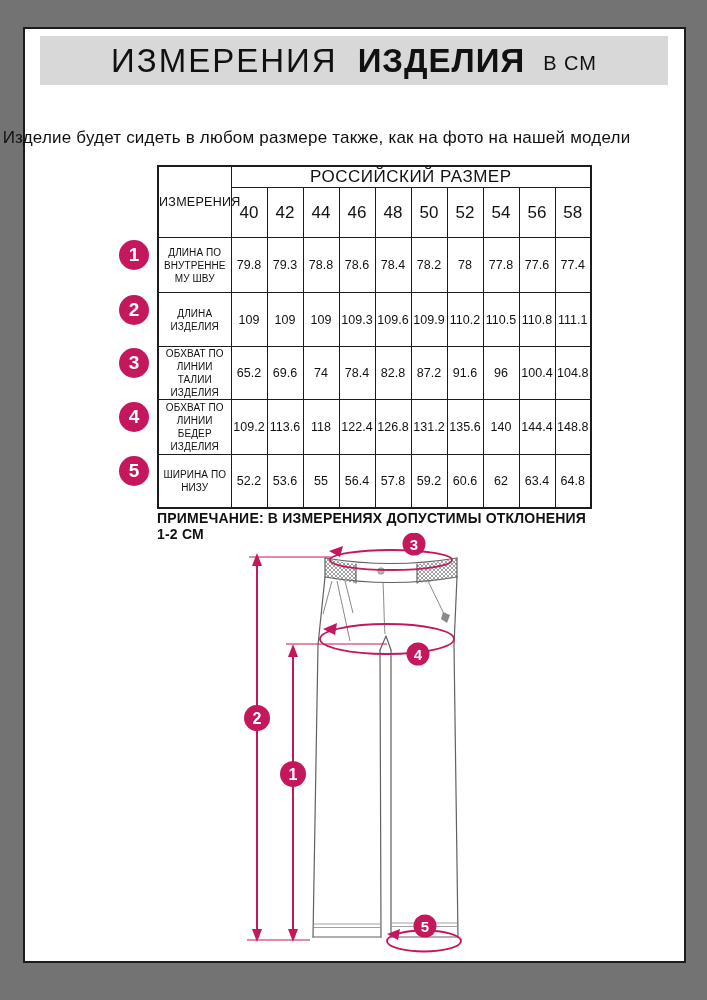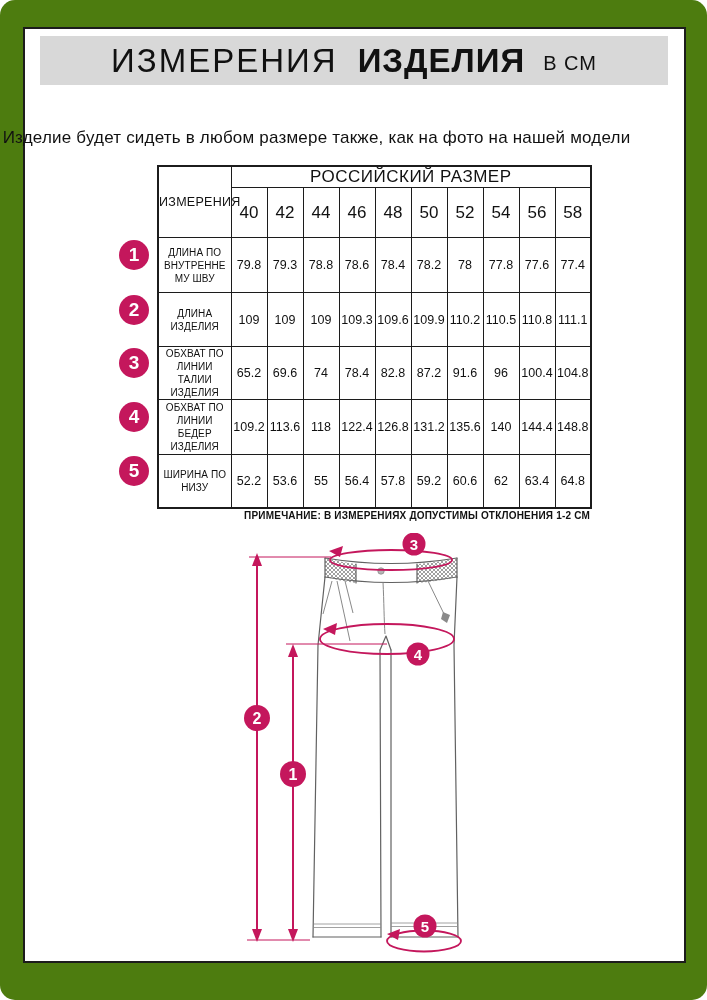--- a/index.html
+++ b/index.html
@@ -1,20 +1,20 @@
 <!DOCTYPE html>
 <html style="--accent: #c4175c; --title-bar-bg: #d8d8d8; --border: #1c1c1c; --sketch: #616161;"><head>
 <meta charset="utf-8">
 <style>
   :root{
     --accent:#c4175c; --title-bar-bg:#d8d8d8; --border:#1c1c1c; --sketch:#616161;
   }
   html,body{margin:0;padding:0;background:#fff;}
   body{font-family:"Liberation Sans", sans-serif; color:#111;}
-  #page{position:relative;width:707px;height:1000px;background:#4d7c0f;overflow:hidden;border-radius:15px;}
+  #page{position:relative;width:707px;height:1000px;background:#737373;overflow:hidden;}
   #frame{position:absolute;left:23px;top:27px;width:659px;height:932px;border:2px solid var(--border);background:#fff;}
 
   #titlebar{position:absolute;left:40px;top:36px;width:628px;height:49px;background:var(--title-bar-bg);
     display:flex;align-items:center;justify-content:center;}
   #titlebar .t1{font-size:33px;font-weight:400;letter-spacing:2px;}
   #titlebar .t2{font-size:33px;font-weight:700;letter-spacing:1px;margin-left:20px;}
   #titlebar .t3{font-size:20px;font-weight:400;letter-spacing:1px;margin-left:18px;padding-top:6px;}
 
   #article{position:absolute;left:0;top:93px;width:707px;text-align:center;font-size:23px;}
   #subtitle{position:absolute;left:0;top:128px;width:633px;text-align:center;font-size:17px;letter-spacing:0.2px;}
@@ -36,21 +36,21 @@
   #table-body tr:nth-child(5){height:53px;}
 
   #table-badges .tbadge{position:absolute;left:119px;width:30px;height:30px;border-radius:50%;
     background:var(--accent);color:#fff;font-size:19px;font-weight:700;line-height:30px;text-align:center;}
   #table-badges .tbadge:nth-child(1){top:240px;}
   #table-badges .tbadge:nth-child(2){top:295px;}
   #table-badges .tbadge:nth-child(3){top:348px;}
   #table-badges .tbadge:nth-child(4){top:402px;}
   #table-badges .tbadge:nth-child(5){top:456px;}
 
-  #note{position:absolute;left:157px;top:510px;width:433px;text-align:right;font-size:10px;font-weight:700;letter-spacing:0.2px;}
+  #note{position:absolute;left:157px;top:510px;width:433px;text-align:left;font-size:14px;font-weight:700;letter-spacing:0.2px;}
 
   #diagram{position:absolute;left:228px;top:533px;}
   .sk{stroke:var(--sketch);fill:none;stroke-width:1.2;stroke-linejoin:round;stroke-linecap:round;}
   .sk-thin{stroke:#8a8a8a;fill:none;stroke-width:0.8;}
   .sk-det{stroke:#7a7a7a;fill:none;stroke-width:0.9;}
   .mz{stroke:var(--accent);fill:none;stroke-width:1.8;}
   .dim{stroke:var(--accent);fill:none;stroke-width:2;}
   .tick{stroke:var(--accent);fill:none;stroke-width:1;}
   .ah{fill:var(--accent);stroke:none;}
   .cbadge{fill:var(--accent);stroke:none;}

